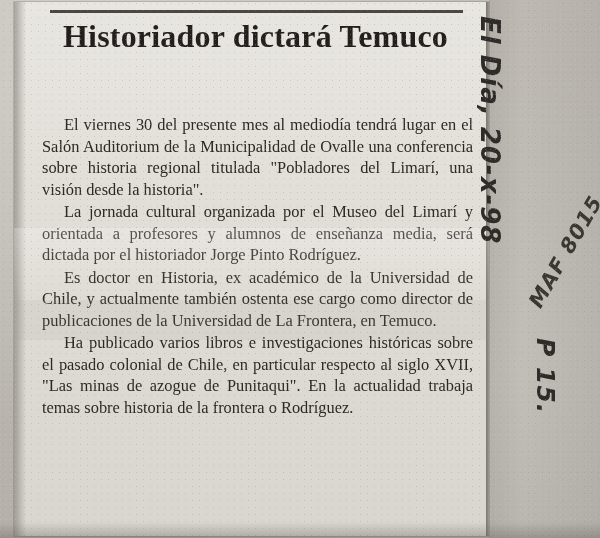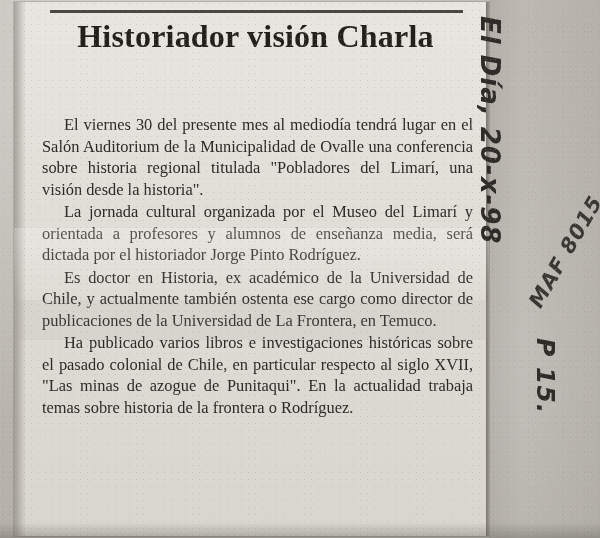--- a/index.html
+++ b/index.html
@@ -182,21 +182,21 @@
 
 <div class="page">
 
   <div class="right-margin"></div>
 
   <div class="clipping">
     <div class="left-edge"></div>
     <div class="top-rule"></div>
     <div class="col-rule"></div>
 
-    <div class="headline">Historiador visión Charla</div>
+    <div class="headline">Historiador dictará Temuco</div>
 
     <div class="body-text">
       <p>El viernes 30 del presente mes al mediodía tendrá lugar en el Salón Auditorium de la Municipalidad de Ovalle una conferencia sobre historia regional titulada "Pobladores del Limarí, una visión desde la historia".</p>
       <p>La jornada cultural organizada por el Museo del Limarí y orientada  a profesores y alumnos de enseñanza media, será dictada por el historiador Jorge Pinto Rodríguez.</p>
       <p>Es doctor en Historia, ex académico de la Universidad de Chile, y actualmente también ostenta ese cargo como director de publicaciones de la Universidad de La Frontera, en Temuco.</p>
       <p>Ha publicado varios libros e investigaciones históricas sobre el pasado colonial de Chile, en particular respecto al siglo XVII, "Las minas de azogue de Punitaqui". En la actualidad trabaja temas sobre historia de la frontera o Rodríguez.</p>
     </div>
   </div>
 
   <div class="band band-1"></div>

